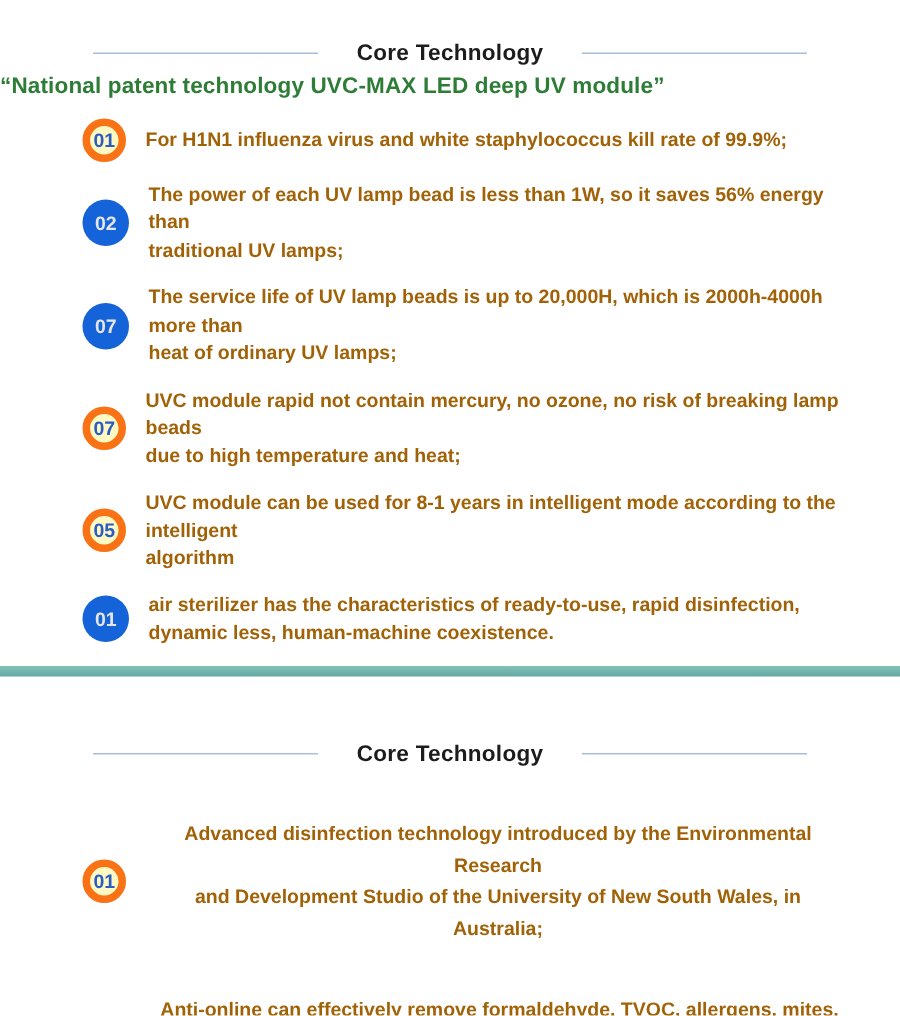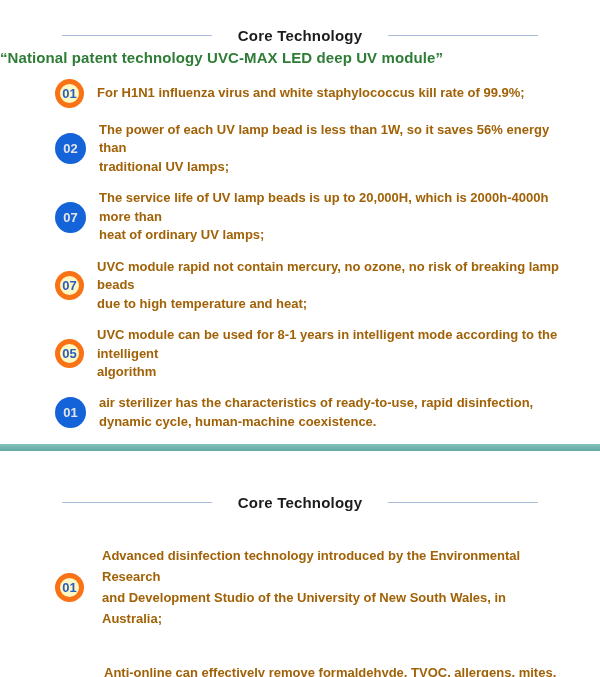--- a/index.html
+++ b/index.html
@@ -90,21 +90,21 @@
   }
 
   .item-text {
     font-size: 13px;
     line-height: 1.42;
     white-space: pre-line;
     color: #a16207;
     font-weight: bold;
   }
   .sec1 .item-text { margin-left: 13px; }
-  .sec2 .item-text { margin-left: 18px; line-height: 1.62; }
+  .sec2 .item-text { margin-left: 18px; line-height: 1.62; text-align: center; }
 
   
   .divider {
     width: 600px;
     height: 7px;
     margin-top: 4px;
     background: linear-gradient(#85c2bb, #62a8a1);
   }
 
   .sec2 { padding-top: 16px; }
@@ -143,21 +143,21 @@
 due to high temperature and heat;</div>
       </div>
       <div class="item">
         <div class="num outline">05</div>
         <div class="item-text">UVC module can be used for 8-1 years in intelligent mode according to the intelligent
 algorithm</div>
       </div>
       <div class="item">
         <div class="num filled">01</div>
         <div class="item-text">air sterilizer has the characteristics of ready-to-use, rapid disinfection,
-dynamic cycle, human-machine coexistence.</div>
+dynamic less, human-machine coexistence.</div>
       </div>
     </div>
   </div>
 
   <div class="divider"></div>
 
   <div class="sec2">
     <div class="section-header">
       <div class="hline"></div>
       <div class="section-title">Core Technology</div>

